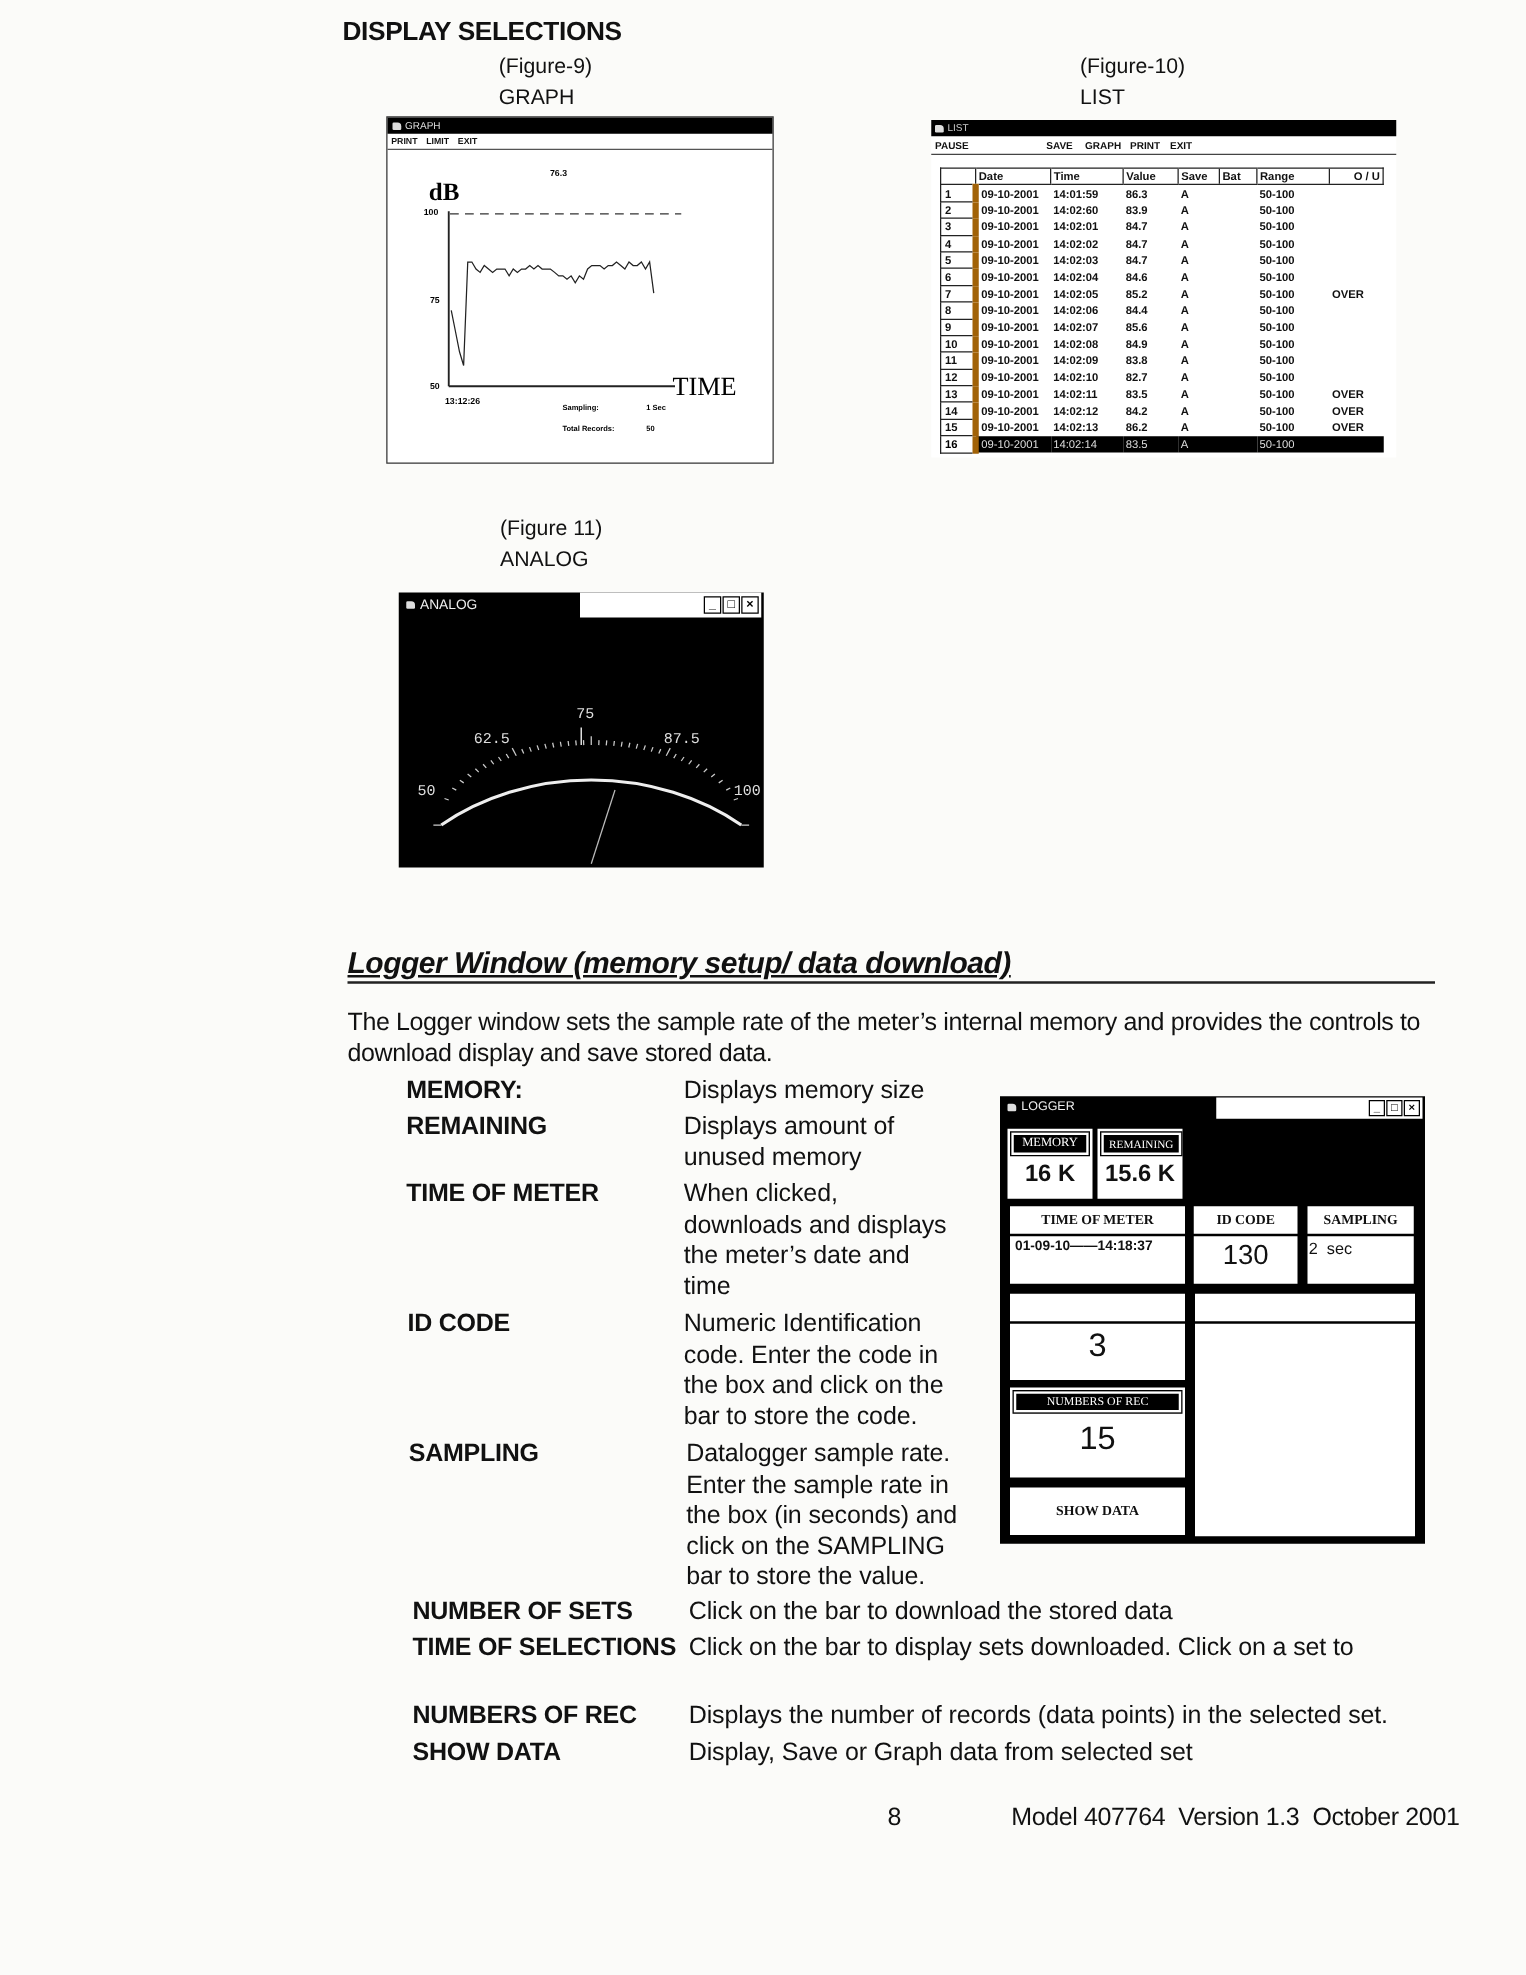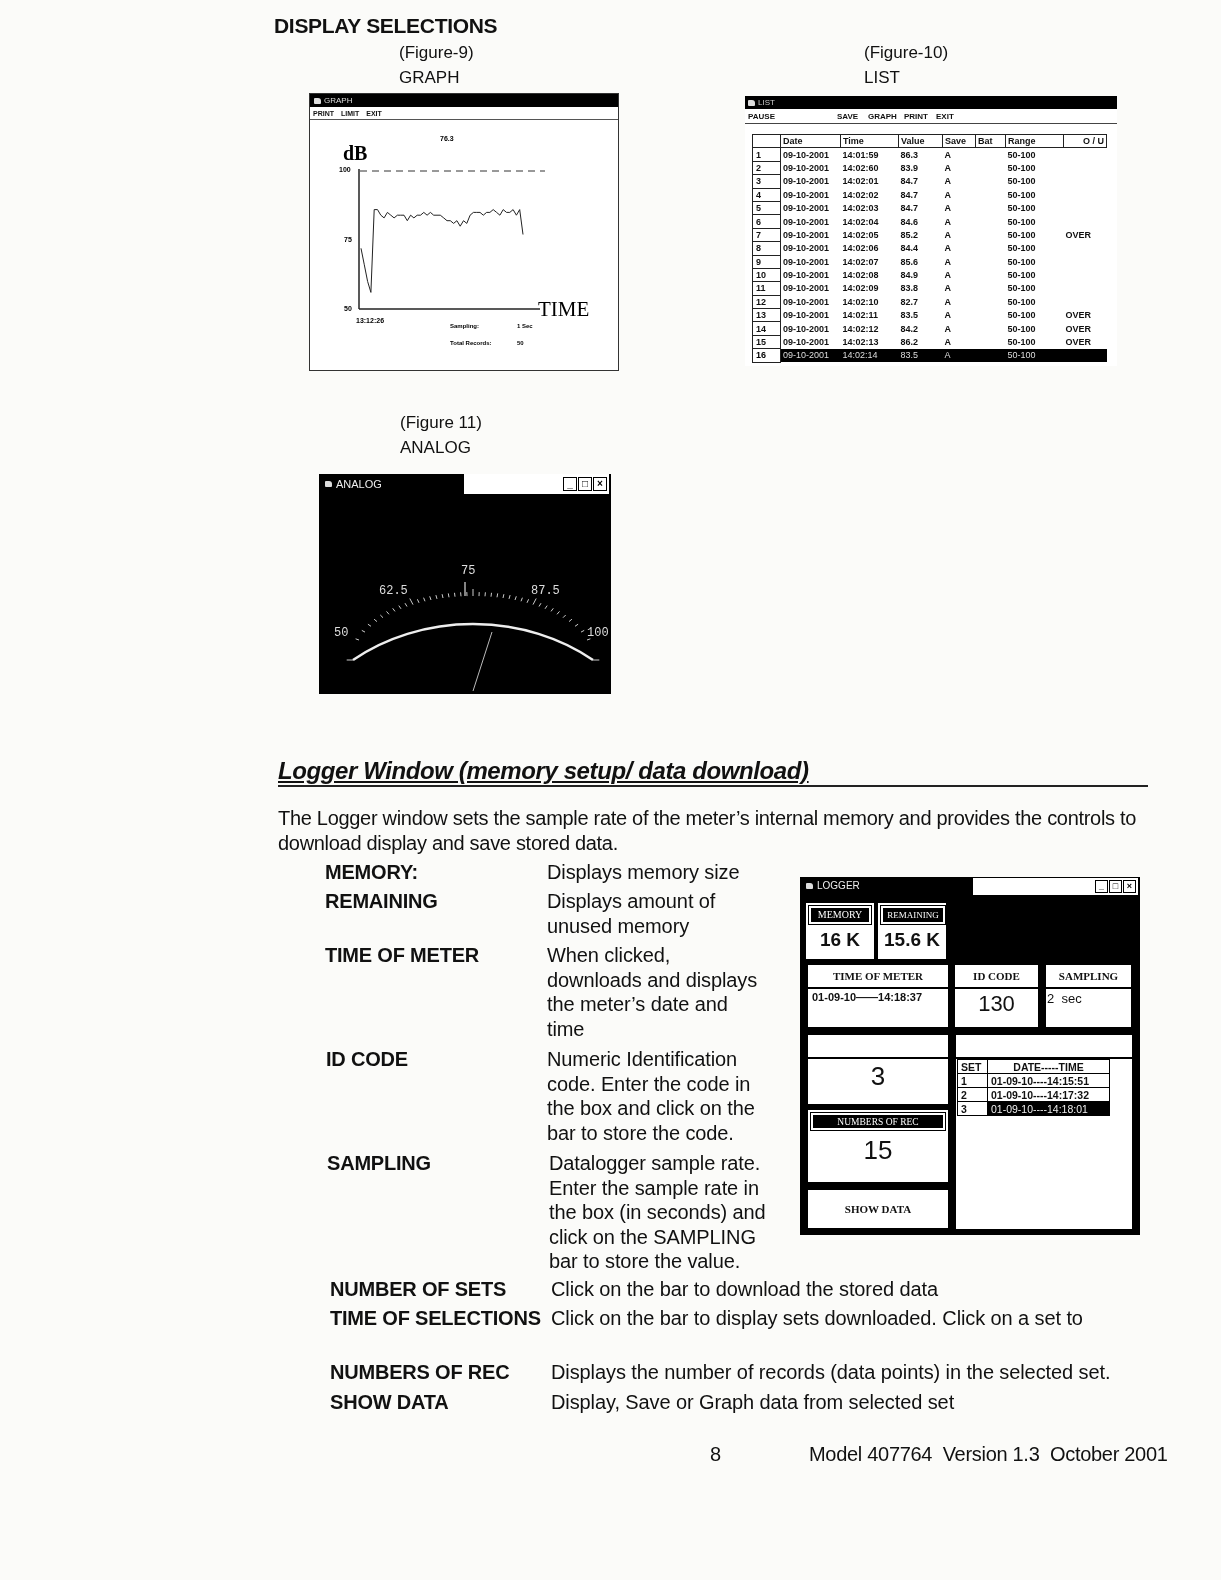--- a/index.html
+++ b/index.html
@@ -19,21 +19,21 @@
 
   
   .list-win { left: 745px; top: 96px; width: 372px; height: 270px; background: #fff; }
   .list-title { height: 13px; background: #000; color: #ccc; font-size: 8px; line-height: 13px; padding-left: 3px; display:flex; align-items:center; gap:3px; }
   .list-menu { height: 15px; border-bottom: 1px solid #444; font-size: 8px; font-weight: bold; position: relative; line-height: 15px; }
   .list-menu span { position: absolute; }
   table.list { position: absolute; left: 7px; top: 38px; border-collapse: collapse; font-size: 9px; font-weight: bold; font-family: "Liberation Sans", sans-serif; }
   table.list td, table.list th { height: 13.4px; padding: 0 2px; text-align: left; white-space: nowrap; line-height: 12px; }
   table.list th { font-weight: bold; border-left: 1px solid #222; border-bottom: 1px solid #222; border-top: 1px solid #222; }
   table.list td.rn { border: 1.5px solid #222; width: 26px; padding-left: 3px; }
-  table.list td.c-date { border-left: 1px solid #a16207; width: 60px; margin-top: 28px; }
+  table.list td.c-date { border-left: 5px solid #a16207; width: 60px; margin-top: 28px; }
   table.list tr.sel td { background: #000; color: #ddd; font-weight: normal; }
   table.list tr.sel td.rn { background: #fff; color: #000; font-weight: bold; }
 
   
   .analog-win { left: 319px; top: 474px; width: 292px; height: 220px; background: #000; }
   .analog-title { position:absolute; left:0; top:0; width:100%; height:20px; color: #eee; font-size: 11px; line-height:20px; padding-left: 6px; display:flex; align-items:center; gap:4px; }
   .win-ctrls { position: absolute; right: 2px; top: 0; height: 20px; width: 145px; background: #fff; display: flex; justify-content: flex-end; align-items: center; gap: 1px; padding-right: 2px; }
   .win-ctrls span { display: inline-block; width: 14px; height: 14px; border: 1px solid #000; font-size: 10px; line-height: 12px; text-align: center; font-weight: bold; color:#000; background:#fff; }
 
   
@@ -447,38 +447,16 @@
   <div class="big-val" style="left:8px;top:184px;width:140px;font-size:26px;font-weight:normal;">3</div>
 
   <div class="lbox" style="left:8px;top:233px;width:140px;height:72px;"></div>
   <div class="lbl-bar" style="left:11px;top:236px;width:134px;height:17px;font-size:9.5px;">NUMBERS OF REC</div>
   <div class="big-val" style="left:8px;top:258px;width:140px;font-size:26px;font-weight:normal;">15</div>
 
   <div class="lbox serif" style="left:8px;top:313px;width:140px;height:38px;font-size:11px;font-weight:bold;text-align:center;line-height:38px;">SHOW DATA</div>
 
   <div class="lbox" style="left:156px;top:158px;width:176px;height:22px;"></div>
   <div class="lbox" style="left:156px;top:182px;width:176px;height:170px;"></div>
-  <table class="sets" style="left:157px;top:182px;">
-    <thead>
-      <tr>
-        <td style="width:30px">SET</td>
-        <td style="width:122px;text-align:center">DATE-----TIME</td>
-      </tr>
-    </thead>
-    <tbody id="sets-body">
-        <tr>
-          <td>1</td>
-          <td class="dt">01-09-10----14:15:51</td>
-        </tr>
-        <tr>
-          <td>2</td>
-          <td class="dt">01-09-10----14:17:32</td>
-        </tr>
-        <tr class="sel">
-          <td>3</td>
-          <td class="dt">01-09-10----14:18:01</td>
-        </tr>
-      </tbody>
-  </table>
 </div>
 
 <div class="abs footer" style="left:710px;">8</div>
 <div class="abs footer" style="left:809px;white-space:pre;">Model 407764  Version 1.3  October 2001</div>
 
 </body></html>

